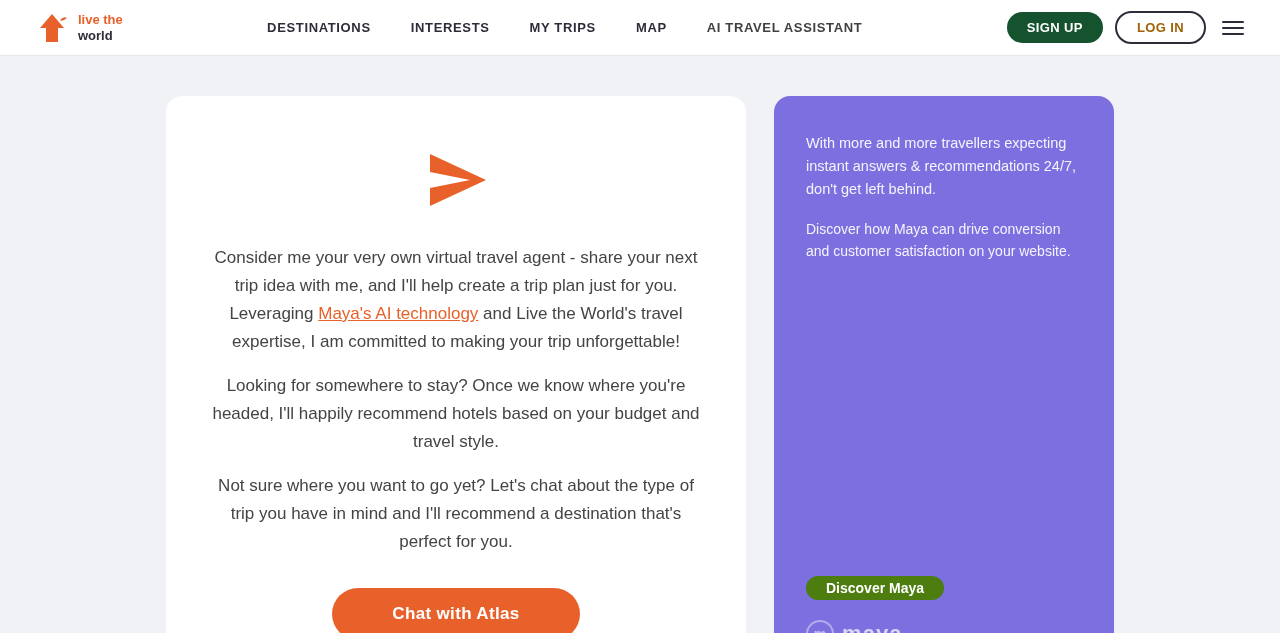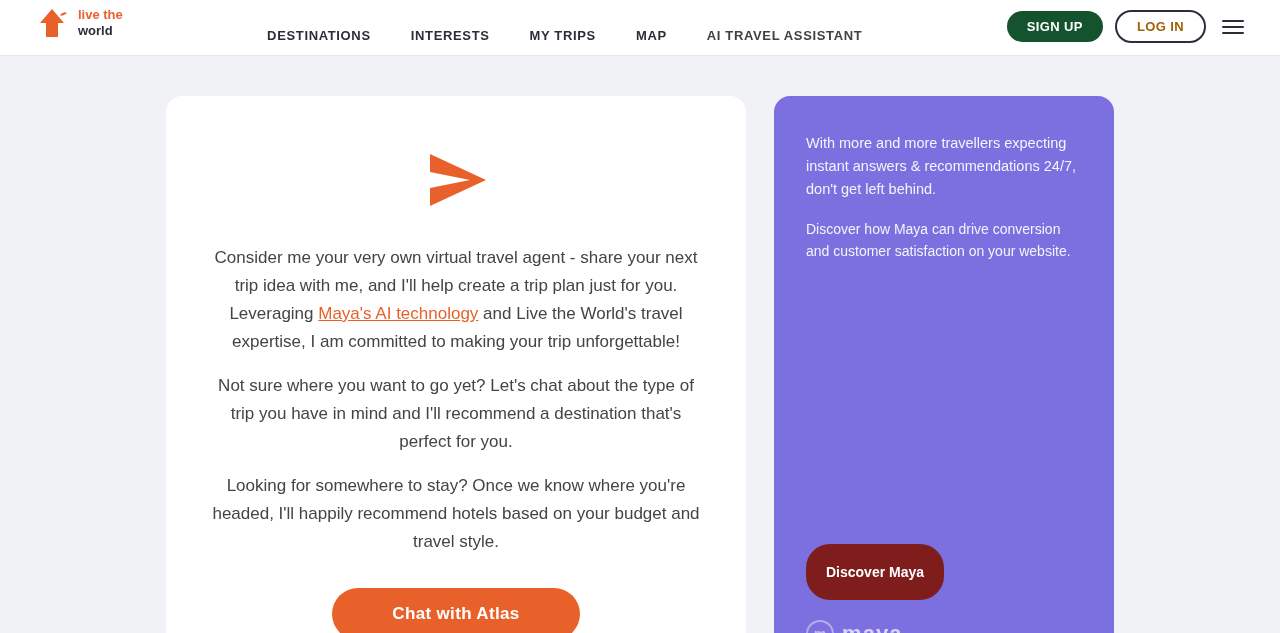--- a/index.html
+++ b/index.html
@@ -8,23 +8,23 @@
       background: #f0f2f5;
       min-height: 633px;
       overflow-x: hidden;
     }
 
     
     header {
       background: #fff;
       height: 56px;
       display: flex;
-      align-items: flex-end;
+      align-items: center;
       justify-content: space-between;
-      padding: 12px 32px;
+      padding: 4px 32px;
       border-bottom: 1px solid #e8e8e8;
       position: sticky;
       top: 0;
       z-index: 100;
       gap: 12px;
     }
     .logo-area {
       display: flex;
       align-items: center;
       gap: 6px;
@@ -191,24 +191,24 @@
       line-height: 1.6;
       margin-bottom: 44px;
     }
     .industry-actions {
       display: flex;
       gap: 12px;
       flex-wrap: wrap;
       margin-top: auto;
     }
     .btn-discover-maya {
-      background: #7f1d1d;
+      background: #4d7c0f;
       color: #fff;
       border: none;
-      padding: 20px 20px;
+      padding: 4px 20px;
       border-radius: 24px;
       font-size: 14px;
       font-weight: 600;
       cursor: pointer;
     }
     .btn-talk-expert {
       background: transparent;
       color: #fff;
       border: 2px solid rgba(255,255,255,0.8);
       padding: 10px 18px;
@@ -273,23 +273,23 @@
       <svg class="send-icon-svg" viewBox="0 0 72 72" fill="none" xmlns="http://www.w3.org/2000/svg">
         <polygon points="10,62 66,36 10,10 10,28 50,36 10,44" fill="#e8612a"></polygon>
       </svg>
     </div>
 
 
     <p class="atlas-body">
       <span>Consider me your very own virtual travel agent - share your next trip idea with me, and I'll help create a trip plan just for you. Leveraging </span><a href="#">Maya's AI technology</a><span> and Live the World's travel expertise, I am committed to making your trip unforgettable!</span>
     </p>
 
+    <p class="atlas-body">Looking for somewhere to stay? Once we know where you're headed, I'll happily recommend hotels based on your budget and travel style.</p>
+
     <p class="atlas-body">Not sure where you want to go yet? Let's chat about the type of trip you have in mind and I'll recommend a destination that's perfect for you.</p>
-
-    <p class="atlas-body">Looking for somewhere to stay? Once we know where you're headed, I'll happily recommend hotels based on your budget and travel style.</p>
 
     <button class="btn-chat">Chat with Atlas</button>
   </div>
 
   <div class="industry-card">
 
     <p class="industry-text">With more and more travellers expecting instant answers &amp; recommendations 24/7, don't get left behind.</p>
 
     <p class="industry-text-2">Discover how Maya can drive conversion and customer satisfaction on your website.</p>
 

